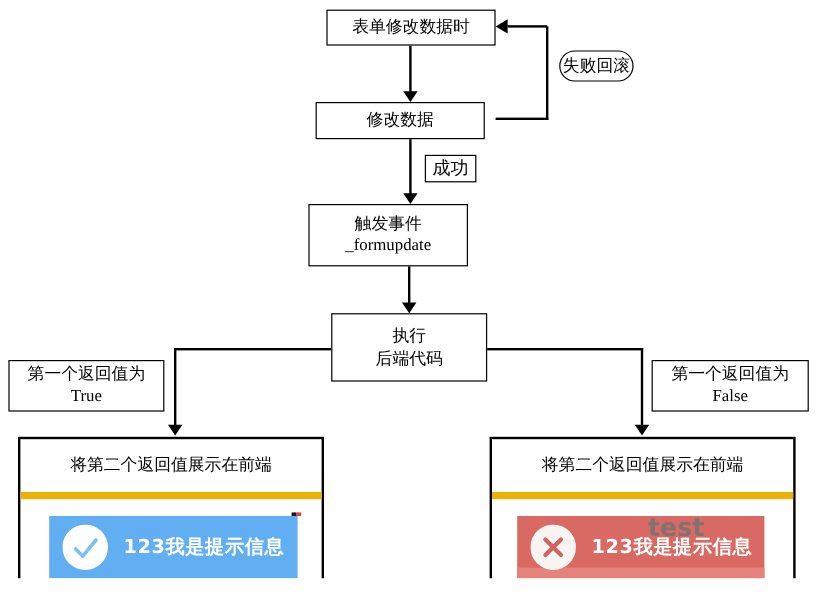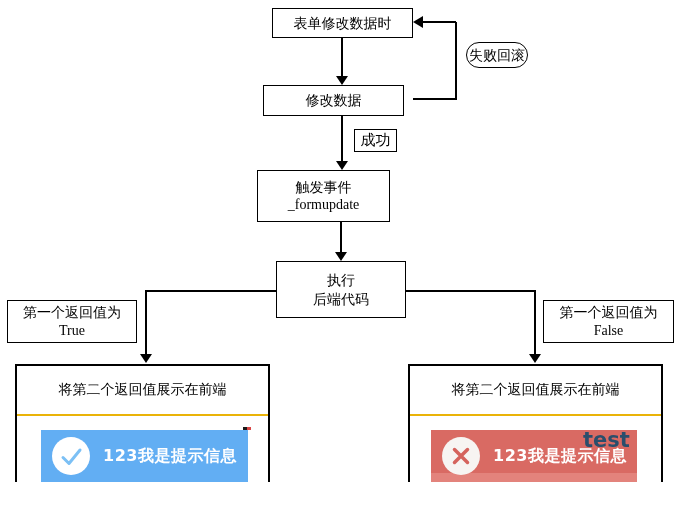--- a/index.html
+++ b/index.html
@@ -14,21 +14,21 @@
   }
   .serif{font-family:"Liberation Serif","DejaVu Serif",serif;}
   .hline,.vline{position:absolute;background:#000;}
   .arrow-down{position:absolute;width:0;height:0;border-left:6px solid transparent;border-right:6px solid transparent;border-top:9px solid #000;}
   .arrow-left{position:absolute;width:0;height:0;border-top:6px solid transparent;border-bottom:6px solid transparent;border-right:10px solid #000;}
   .container{
     position:absolute;box-sizing:border-box;border:2px solid #000;background:#fff;
     display:flex;flex-direction:column;
   }
   .container .hdr{
-    box-sizing:border-box;height:50px;border-bottom:2px solid #eab308;
+    box-sizing:border-box;height:50px;border-bottom:6px solid #eab308;
     display:flex;align-items:center;justify-content:center;font-size:14px;
   }
   .container .bdy{flex:1;position:relative;}
   .toast{
     position:absolute;box-sizing:border-box;display:flex;align-items:center;
     color:#fff;font-size:16px;font-weight:bold;overflow:visible;
   }
   .toast .icon{position:absolute;left:11px;top:7px;width:38px;height:38px;z-index:2;}
   .toast .msg{position:relative;z-index:2;margin-left:62px;letter-spacing:0.5px;}
   .toast .strip{position:absolute;left:0;right:0;bottom:0;height:9px;z-index:1;}
@@ -132,15 +132,15 @@
     <span class="strip" style="background: rgb(227, 131, 124);"></span>
     <span class="icon">
       <svg width="38" height="38" viewBox="0 0 38 38">
         <circle cx="19" cy="19" r="19" fill="#f7f4f2"></circle>
         <path d="M12.5 12.5 L25.5 25.5 M25.5 12.5 L12.5 25.5" fill="none" stroke="#d5635d" stroke-width="3.5" stroke-linecap="round"></path>
       </svg>
     </span>
     <span class="msg">123我是提示信息</span>
   </div>
 
-  <div class="watermark" style="left: 583px; top: 428px; color: #0c4a6e;">test</div>
+  <div class="watermark" style="left: 540px; top: 428px; color: #737373;">test</div>
 
 </div>
 
 </body></html>

